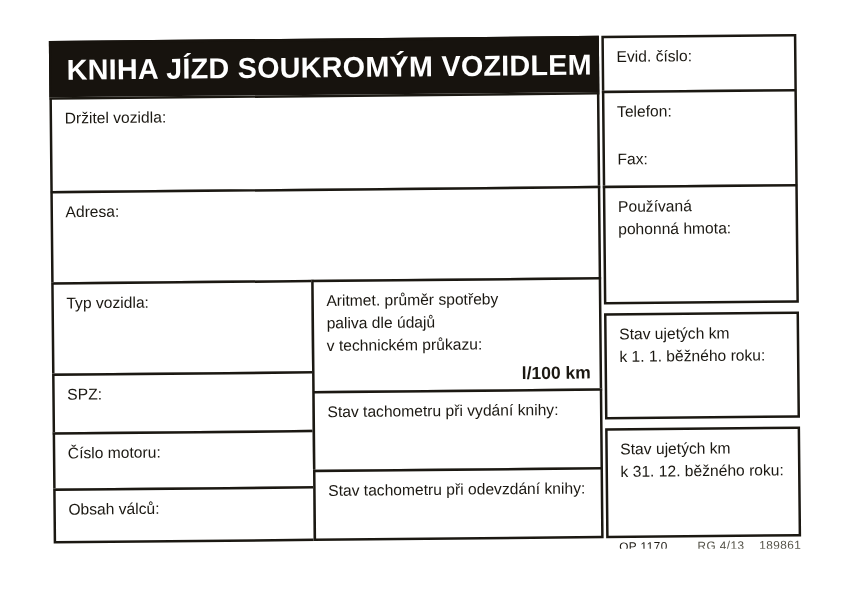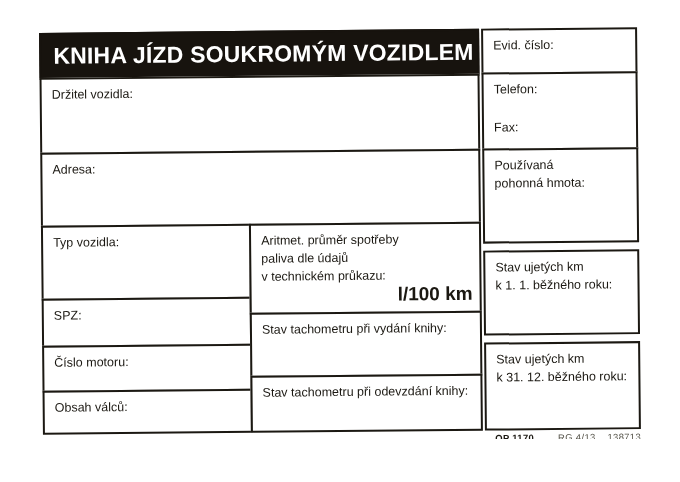--- a/index.html
+++ b/index.html
@@ -36,29 +36,29 @@
     border-color:var(--title-bar);
     display:flex;align-items:center;
     padding:0 0 0 12px;
   }
   .title{
     color:#ffffff;font-weight:bold;font-size:23px;
     letter-spacing:0.2px;white-space:nowrap;
   }
   .unit{
     position:absolute;right:7px;bottom:3px;
-    font-weight:bold;font-size:19px;
+    font-weight:bold;font-size:14px;
   }
   .gap-top{margin-top:20px;}
   .footer{
     position:absolute;top:404px;right:0;
     font-size:9.5px;letter-spacing:0.3px;color:#555349;
     white-space:nowrap;
   }
-  .footer .fcode{font-weight:bold;color:var(--ink);margin-right:9px;}
+  .footer .fcode{font-weight:normal;color:var(--ink);margin-right:9px;}
   .footer .fprint{margin-right:9px;margin-left:12px;}
 </style>
 </head>
 <body>
 
 <div class="page">
   <div class="form">
 
     <div class="cell bar" style="left:0;top:0;width:440px;height:47px">
       <span class="title">KNIHA JÍZD SOUKROMÝM VOZIDLEM</span>
@@ -123,17 +123,17 @@
     </div>
 
     <div class="cell" style="left:442px;top:314px;width:156px;height:88px">
       <span class="lbl">Stav ujetých km</span>
       <span class="lbl">k 31. 12. běžného roku:</span>
     </div>
 
     <div class="footer">
       <span class="fcode">OP 1170</span>
       <span class="fprint">RG 4/13</span>
-      <span class="fserial">138713</span>
+      <span class="fserial">189861</span>
     </div>
 
   </div>
 </div>
 
 </body></html>

